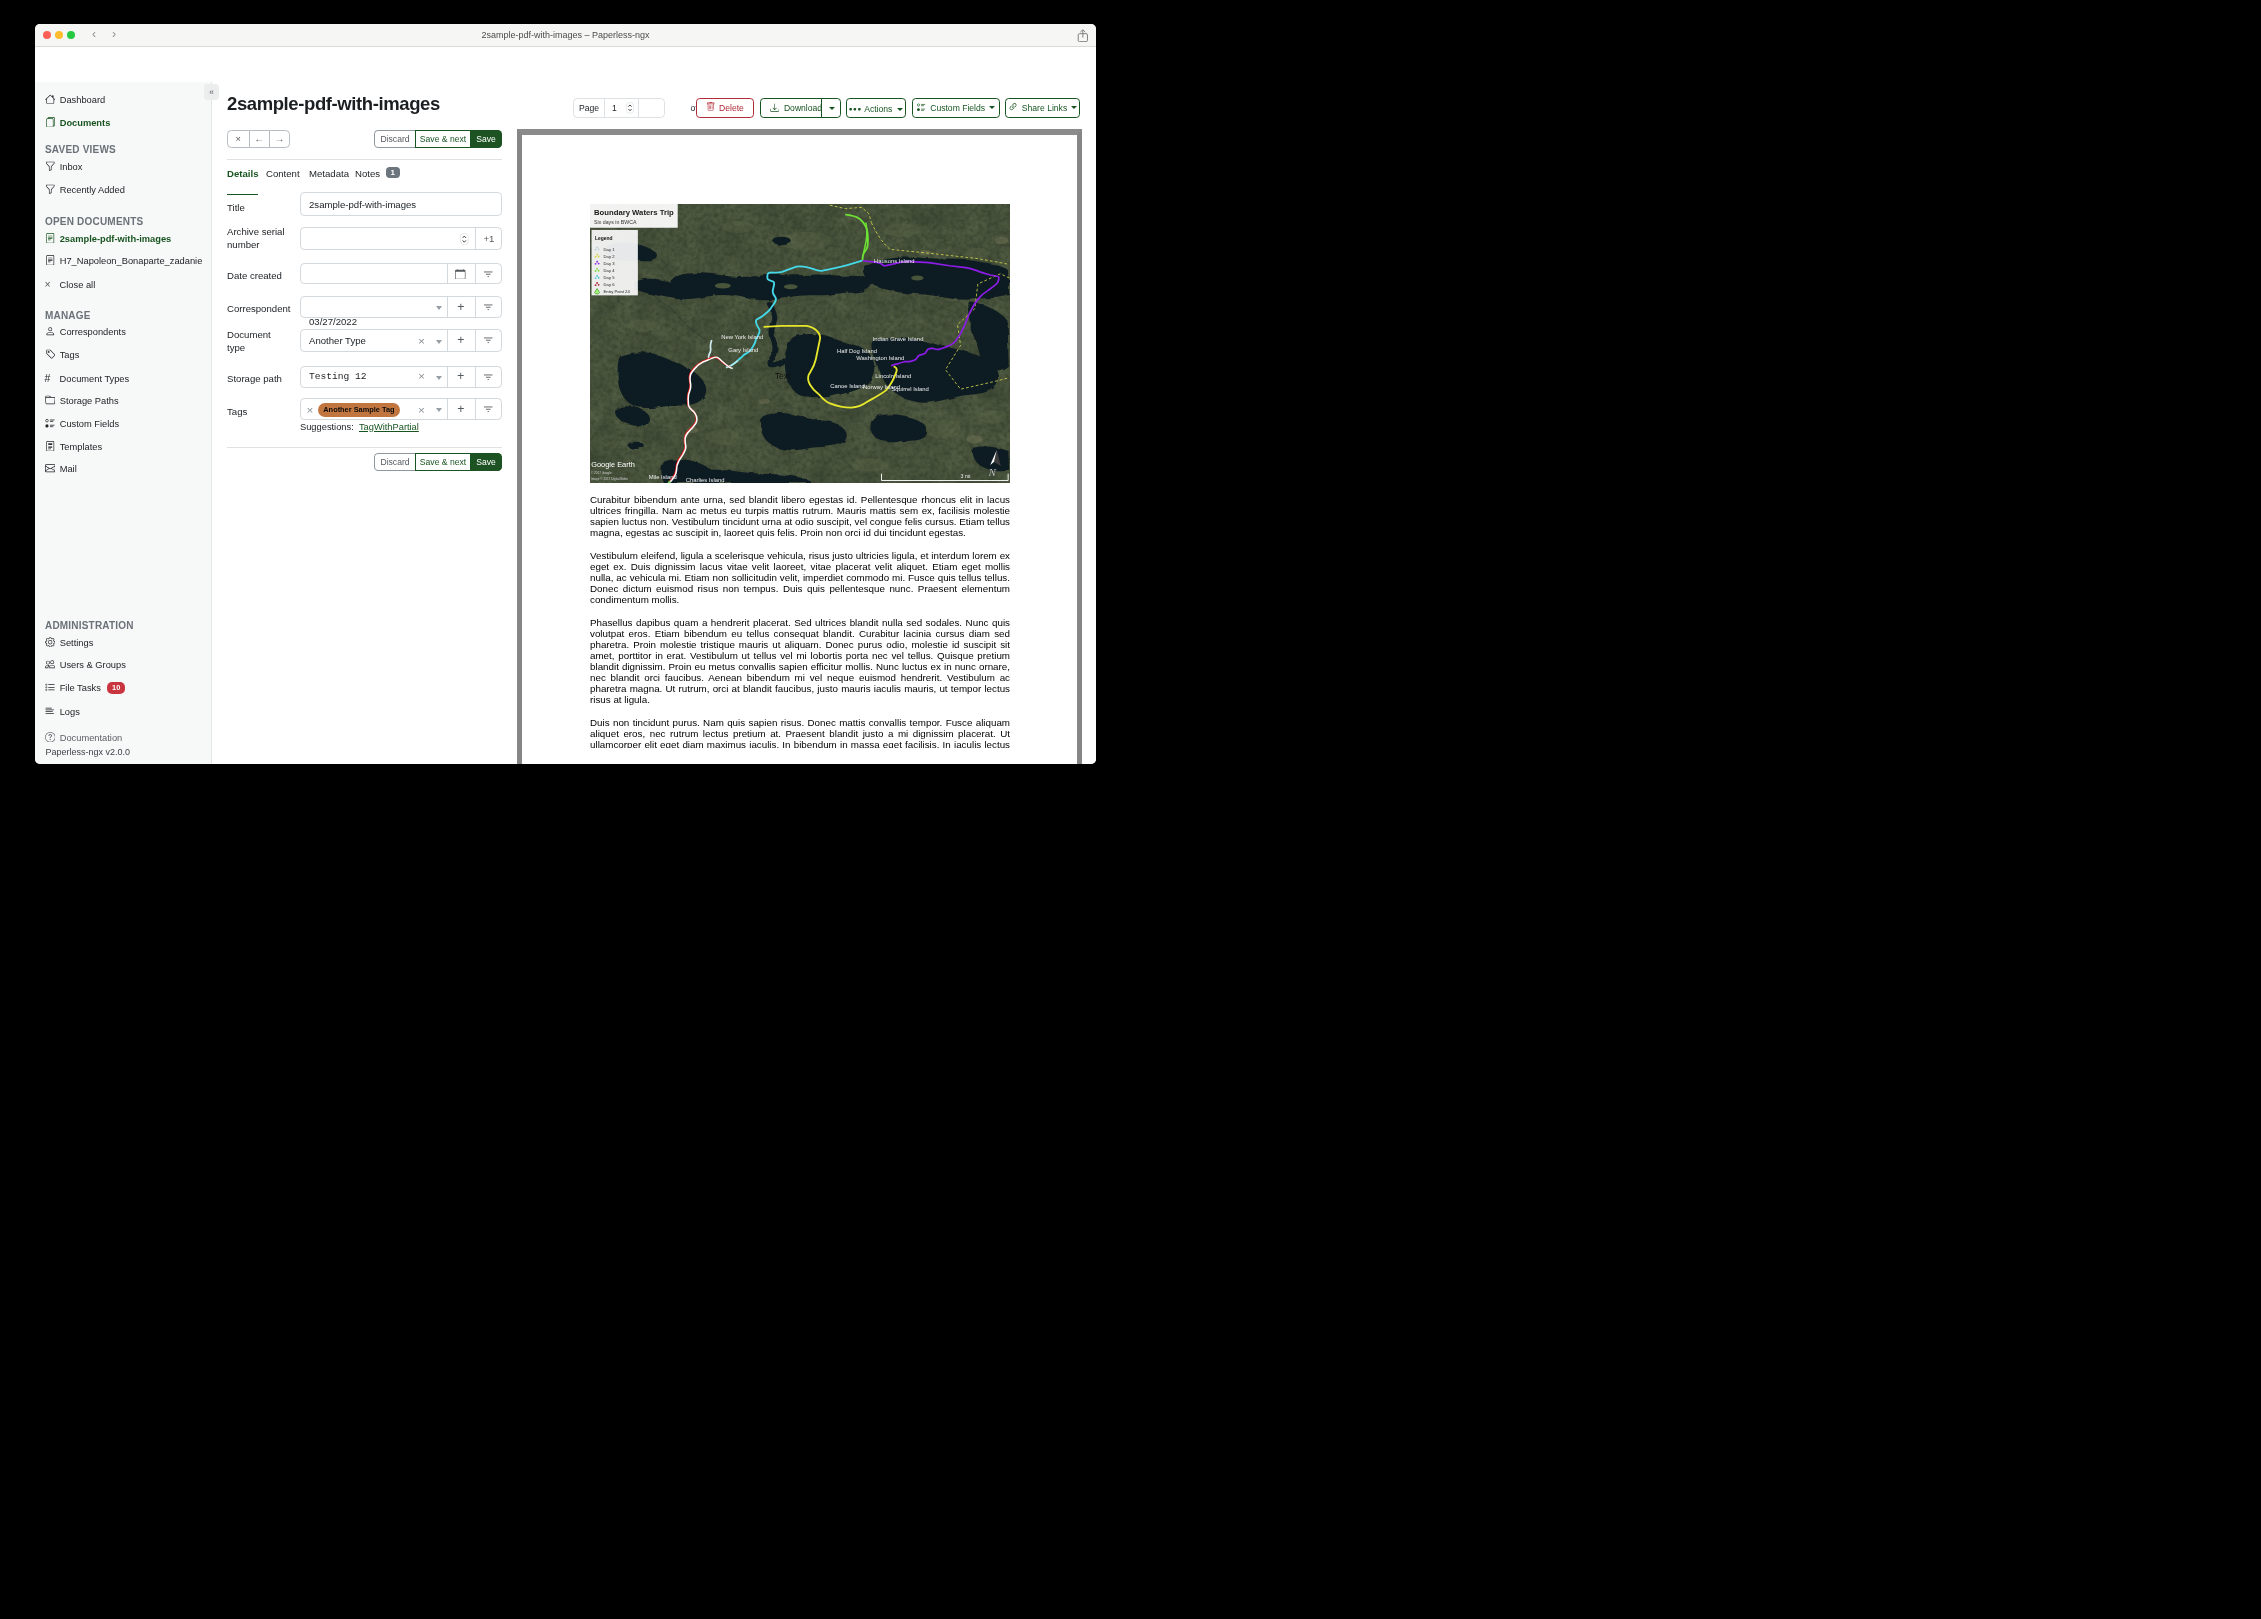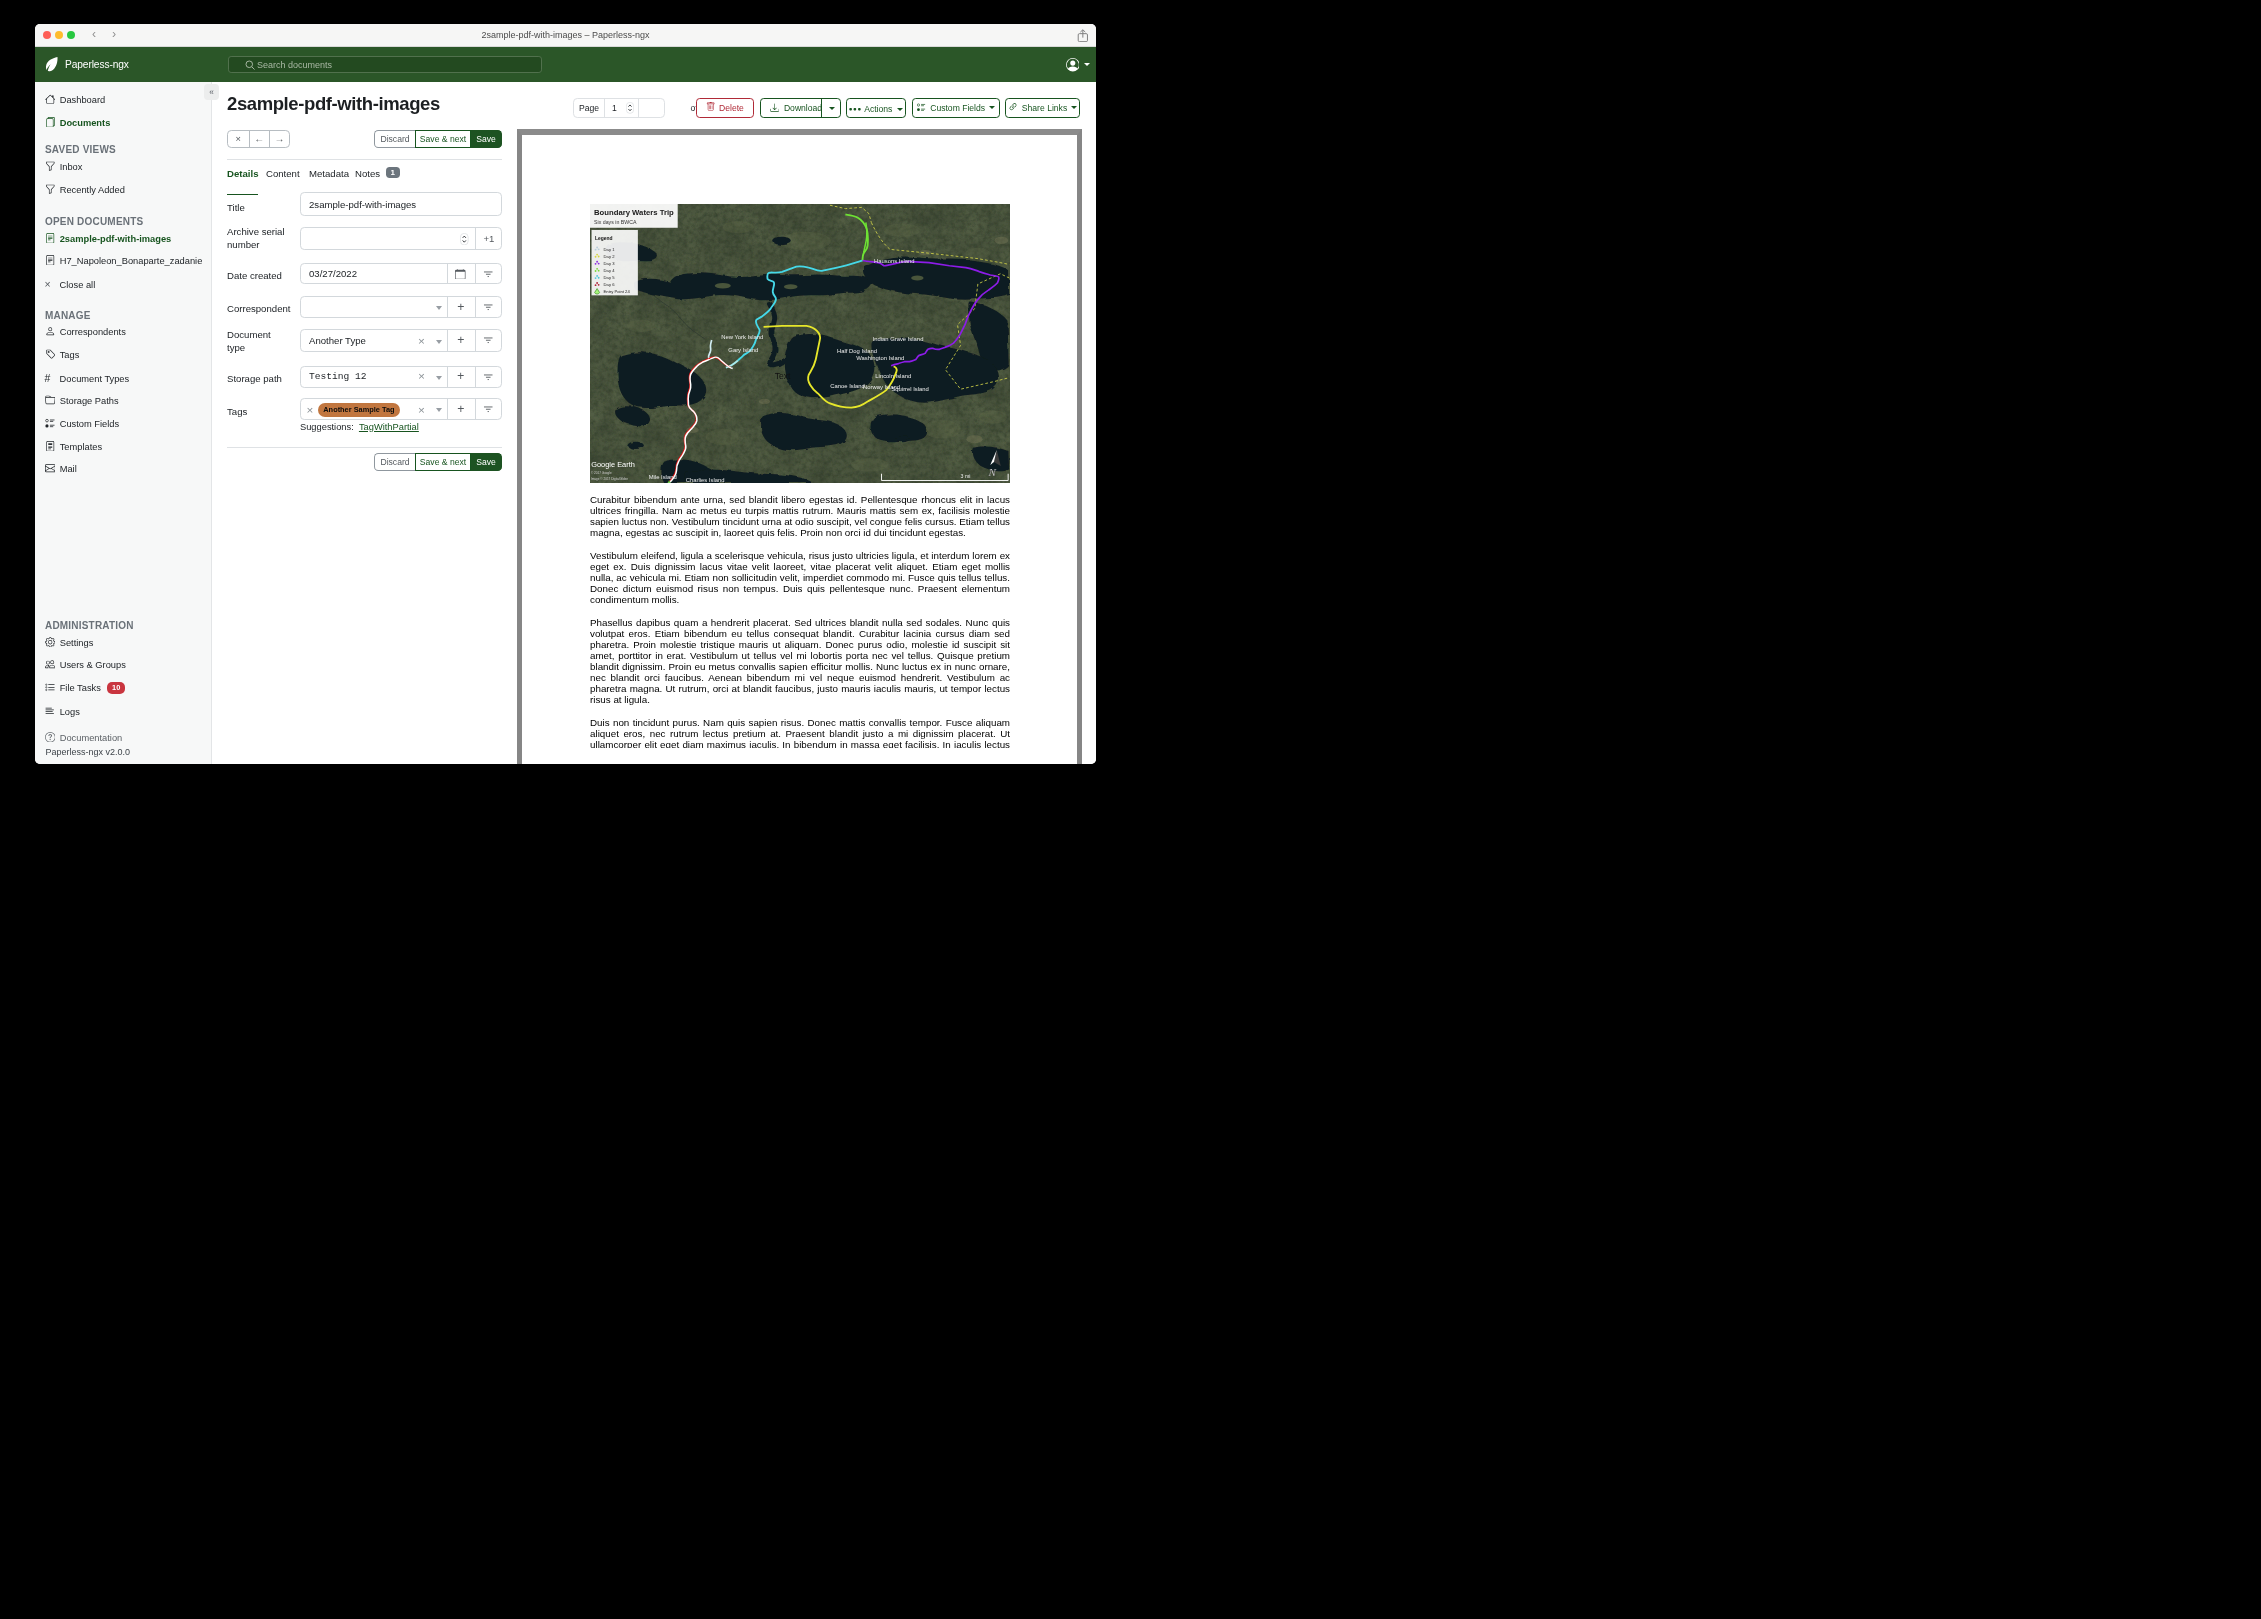--- a/index.html
+++ b/index.html
@@ -70,35 +70,20 @@
     <div class="tl" id="tl-r"></div>
         <div class="tl" id="tl-y"></div>
         <div class="tl" id="tl-g"></div>
     <div class="navarrow" style="left:57px;">‹</div>
     <div class="navarrow" style="left:77px;">›</div>
     <div id="wintitle">2sample-pdf-with-images – Paperless-ngx</div>
     <div id="shareic"><svg width="11.7" height="13.6" viewBox="0 0 19 22" fill="none" stroke="#7e7e7e" stroke-width="1.6">
             <rect x="2" y="7.5" width="15" height="13" rx="2"></rect>
             <path d="M9.5 14 V1.5 M5.5 5 L9.5 1.2 L13.5 5"></path>
           </svg></div>
-  </div>
-  <div id="navbar">
-    <svg id="leaf" width="16" height="16" viewBox="0 0 26 26">
-          <path fill="#fff" d="M23.5 1.5 C14.5 3.5 7.5 7.5 5.5 14 C4.3 18 5 21 5.8 22.6 C7.2 19.2 9.2 16 12.4 13.4 C10.2 16.6 8.4 20.6 7.8 24.4 C9.6 25 13.4 24.6 16.4 22.2 C21.6 18 24.2 9 23.5 1.5 Z"></path>
-        </svg>
-    <div id="brand">Paperless-ngx</div>
-    <div id="search"><svg width="10.5" height="10.5" viewBox="0 0 16 16" fill="none" stroke="#a9b8a4" stroke-width="1.5">
-            <circle cx="6.5" cy="6.5" r="5"></circle>
-            <path d="M10.3 10.3 L14.5 14.5"></path>
-          </svg>Search documents</div>
-    <svg id="avatar" width="13.6" height="13.6" viewBox="0 0 16 16" fill="#fff">
-          <path d="M11 6a3 3 0 1 1-6 0 3 3 0 0 1 6 0z"></path>
-          <path fill-rule="evenodd" d="M0 8a8 8 0 1 1 16 0A8 8 0 0 1 0 8zm8-7a7 7 0 0 0-5.468 11.37C3.242 11.226 4.805 10 8 10s4.757 1.225 5.468 2.37A7 7 0 0 0 8 1z"></path>
-        </svg>
-    <div id="avcaret"></div>
   </div>
   <div id="sidebar">
     <div class="sitem" style="top:12.3px;"><svg width="10.5" height="10.5" viewBox="0 0 16 16" fill="#212529">
             <path d="M8.707 1.5a1 1 0 0 0-1.414 0L.646 8.146a.5.5 0 0 0 .708.708L2 8.207V13.5A1.5 1.5 0 0 0 3.5 15h9a1.5 1.5 0 0 0 1.5-1.5V8.207l.646.647a.5.5 0 0 0 .708-.708L13 5.793V2.5a.5.5 0 0 0-.5-.5h-1a.5.5 0 0 0-.5.5v1.293L8.707 1.5ZM13 7.207V13.5a.5.5 0 0 1-.5.5h-9a.5.5 0 0 1-.5-.5V7.207l5-5 5 5Z"></path>
           </svg>Dashboard</div>
     <div class="sitem sgreen" style="top:35px;"><svg width="10.5" height="10.5" viewBox="0 0 16 16" fill="#17541f">
             <path d="M13 0H6a2 2 0 0 0-2 2 2 2 0 0 0-2 2v10a2 2 0 0 0 2 2h7a2 2 0 0 0 2-2 2 2 0 0 0 2-2V2a2 2 0 0 0-2-2Zm0 13V4a2 2 0 0 0-2-2H5a1 1 0 0 1 1-1h7a1 1 0 0 1 1 1v10a1 1 0 0 1-1 1ZM3 4a1 1 0 0 1 1-1h7a1 1 0 0 1 1 1v10a1 1 0 0 1-1 1H4a1 1 0 0 1-1-1V4Z"></path>
           </svg>Documents</div>
     <div class="shead" style="top:62px;">SAVED VIEWS</div>
     <div class="sitem" style="top:79px;"><svg width="10.5" height="10.5" viewBox="0 0 16 16" fill="#212529">
@@ -236,21 +221,21 @@
       <svg style="position:absolute;left:159px;top:5.6px;" width="8.6" height="12.3" viewBox="0 0 13 19">
           <rect x="0.5" y="0.5" width="12" height="18" rx="6" fill="#fff" stroke="#d8dbde"></rect>
           <path d="M4 7.5 L6.5 4.8 L9 7.5 M4 11.5 L6.5 14.2 L9 11.5" fill="none" stroke="#212529" stroke-width="1.4"></path>
         </svg>
       <div class="vline" style="left:174px;background:#d3d8dc;"></div>
       <div style="position:absolute;left:174px;top:0;width:28px;text-align:center;line-height:22px;font-size:9.6px;color:#54595e;">+1</div>
     </div>
 
     <div class="flabel" style="top:245px;">Date created</div>
     <div class="igroup" style="top:239px;height:21.6px;">
-      <div class="ival" style="line-height:20.4px;">03/27/2022</div>
+      <div class="ival" style="line-height:20.4px;margin-top:48px;">03/27/2022</div>
       <div class="vline" style="left:146px;background:#d3d8dc;"></div>
       <svg style="position:absolute;left:154px;top:5px;" width="10.5" height="10.5" viewBox="0 0 16 16" fill="#54595e">
           <path d="M3.5 0a.5.5 0 0 1 .5.5V1h8V.5a.5.5 0 0 1 1 0V1h1a2 2 0 0 1 2 2v11a2 2 0 0 1-2 2H2a2 2 0 0 1-2-2V3a2 2 0 0 1 2-2h1V.5a.5.5 0 0 1 .5-.5ZM1 4v10a1 1 0 0 0 1 1h12a1 1 0 0 0 1-1V4H1Z"></path>
         </svg>
       <div class="vline" style="left:174px;background:#d3d8dc;"></div>
       <svg class="filtic" style="left:182px;" width="10.5" height="10.5" viewBox="0 0 16 16">
           <path d="M1.5 4.5h13M4.5 8h7M7 11.5h2" stroke="#474d52" stroke-width="1.25" fill="none"></path>
         </svg>
     </div>
 

